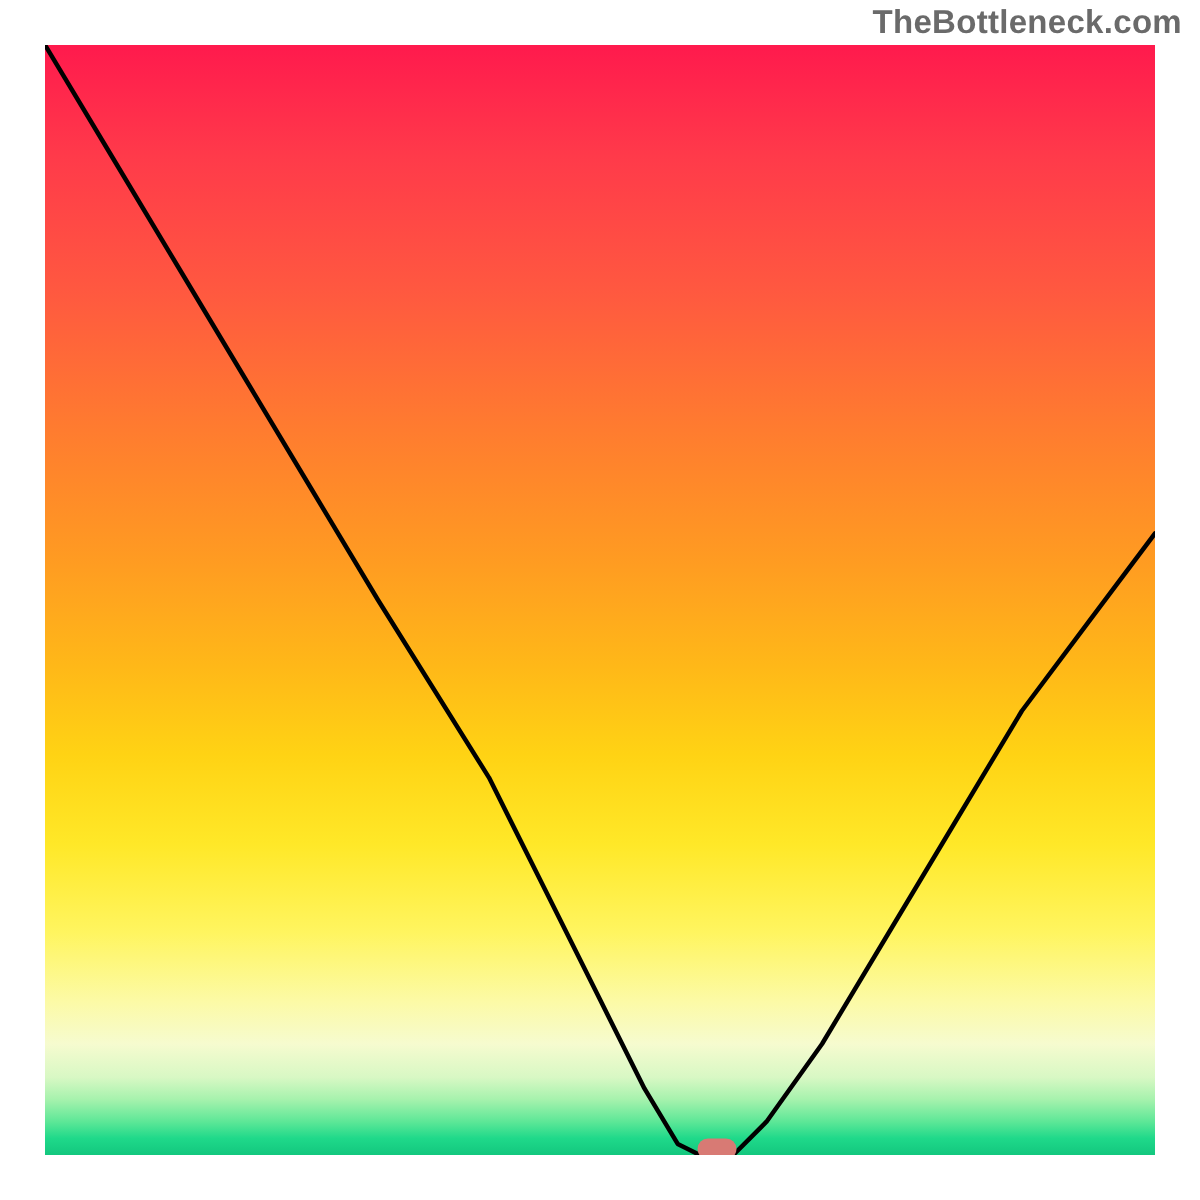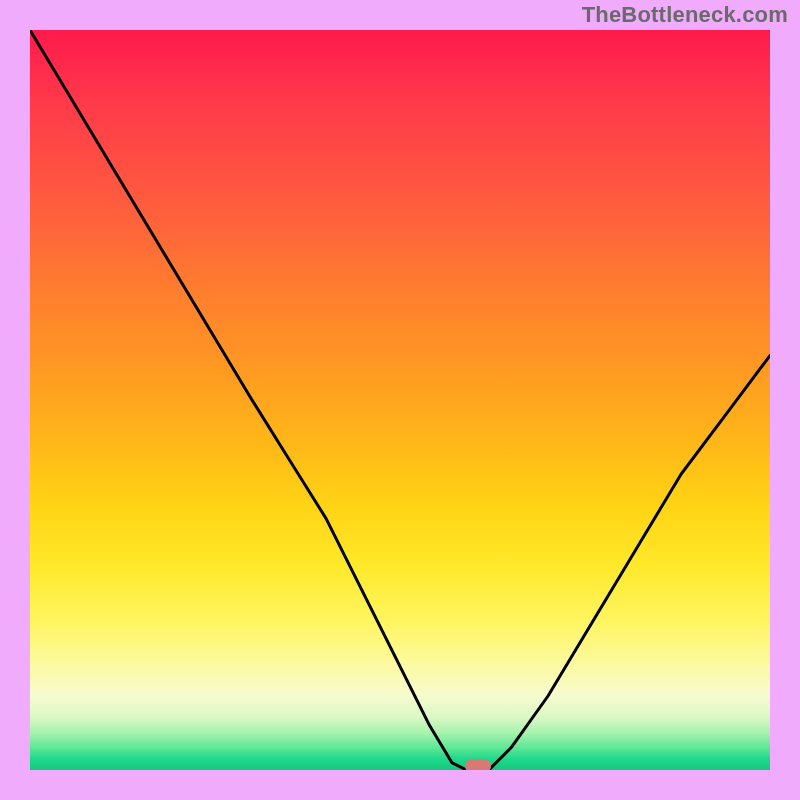--- a/index.html
+++ b/index.html
@@ -8,21 +8,21 @@
     width: 800px;
     height: 800px;
     background: #000;
     font-family: Arial, Helvetica, sans-serif;
     overflow: hidden;
   }
   .container {
     position: relative;
     width: 800px;
     height: 800px;
-    background: #f0abfc;
+    background: #ffffff;
   }
   .watermark {
     position: absolute;
     top: 2px;
     right: 12px;
     color: #6a6a6a;
     font-size: 22px;
     font-weight: 600;
     letter-spacing: 0.2px;
     z-index: 4;

